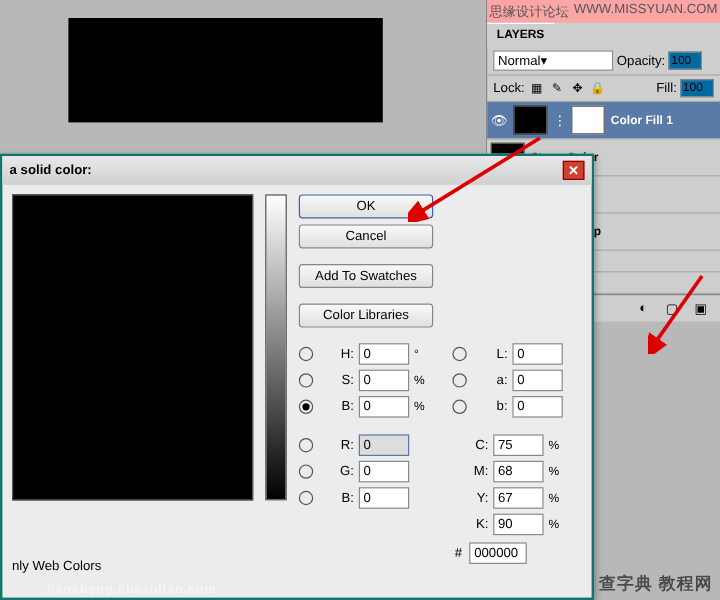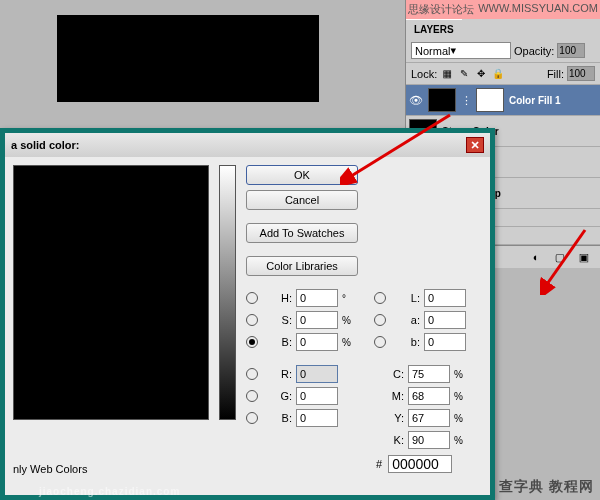--- a/index.html
+++ b/index.html
@@ -6,38 +6,38 @@
 body { background: #b8b8b8; width: 600px; height: 500px; overflow: hidden; position: relative; }
 
 .canvas-area { position: absolute; left: 57px; top: 15px; width: 262px; height: 87px; background: #000; }
 
 .layers-panel { position: absolute; right: 0; top: 0; width: 195px; background: #cecece; border-left: 1px solid #888; }
 .panel-header { background: #fca5a5; padding: 2px; font-size: 9px; color: #555; display: flex; justify-content: space-between; }
 .panel-tabs { background: #cecece; padding: 0; }
 .tab { display: inline-block; padding: 4px 8px; background: #cecece; font-weight: bold; font-size: 10px; border-top: 1px solid #fff; }
 .panel-row { display: flex; align-items: center; padding: 3px 5px; gap: 3px; border-bottom: 1px solid #aaa; }
 .select { background: #fff; border: 1px solid #888; padding: 1px 3px; flex: 1; max-width: 100px; font-size: 10px; display: flex; align-items: center; }
-.num-input { width: 28px; background: #a3a3a3; border: 1px solid #888; padding: 1px; font-size: 10px; text-align: left; }
+.num-input { width: 28px; background: #0369a1; border: 1px solid #888; padding: 1px; font-size: 10px; text-align: left; }
 .lock-icons { display: inline-flex; gap: 3px; }
 .lock-icons span { width: 14px; height: 14px; display: inline-flex; align-items: center; justify-content: center; font-size: 10px; }
 
 .layer-list { background: #cecece; }
 .layer-item { display: flex; align-items: center; padding: 3px; border-bottom: 1px solid #aaa; gap: 5px; }
 .layer-item.active { background: #5a7aa8; color: #fff; }
 .eye { width: 14px; height: 14px; display: inline-flex; align-items: center; justify-content: center; }
 .layer-thumb { width: 28px; height: 24px; background: #000; border: 1px solid #555; }
 .mask-thumb { width: 28px; height: 24px; background: #fff; border: 1px solid #555; }
 .link-icon { width: 10px; }
 .layer-name { font-size: 10px; font-weight: bold; }
 
 .panel-footer { display: flex; justify-content: flex-end; gap: 8px; padding: 4px 8px; border-top: 1px solid #888; }
 .footer-icon { width: 16px; height: 14px; display: inline-flex; align-items: center; justify-content: center; }
 
 
-.dialog { position: absolute; left: 0; top: 128px; width: 495px; height: 372px; background: #ececec; border: 5px solid #0f766e; box-shadow: 2px 2px 5px rgba(0,0,0,.3); }
+.dialog { position: absolute; left: 0; top: 128px; width: 495px; height: 372px; background: #ececec; border: 2px solid #0f766e; box-shadow: 2px 2px 5px rgba(0,0,0,.3); }
 .dialog-title { background: linear-gradient(#e8e8e8,#d0d0d0); padding: 4px 6px; font-weight: bold; font-size: 11px; display: flex; justify-content: space-between; align-items: center; }
 .close-btn { width: 18px; height: 16px; background: #d04030; color: #fff; display: flex; align-items: center; justify-content: center; font-weight: bold; border: 1px solid #800; }
 
 .dialog-body { display: flex; padding: 8px; gap: 10px; }
 .color-field { width: 232px; height: 255px; background: #000; border: 1px solid #555; }
 .hue-slider { width: 20px; height: 255px; background: linear-gradient(to bottom, #fff, #000); border: 1px solid #555; }
 .right-col { flex: 1; }
 
 .swatch-area { display: flex; gap: 8px; margin-bottom: 8px; }
 .swatch-labels { text-align: right; font-size: 10px; }
@@ -51,21 +51,21 @@
 .input-col { display: flex; flex-direction: column; gap: 4px; }
 .input-row { display: flex; align-items: center; gap: 4px; }
 .input-row label { width: 30px; text-align: right; font-size: 11px; }
 .radio { width: 12px; height: 12px; border: 1px solid #555; border-radius: 50%; display: inline-flex; align-items: center; justify-content: center; }
 .radio.checked::after { content: ''; width: 6px; height: 6px; background: #000; border-radius: 50%; }
 .val-input { width: 42px; height: 18px; background: #fff; border: 1px solid #888; padding: 1px 3px; font-size: 11px; }
 .val-input.focused { background: #ddd; border: 1px solid #5a7aa8; }
 .unit { font-size: 10px; width: 12px; }
 
 .hex-row { display: flex; align-items: center; gap: 6px; margin-top: 6px; margin-left: 130px; }
-.hex-input { width: 64px; height: 18px; background: #fff; border: 1px solid #888; padding: 1px 3px; font-size: 14px; }
+.hex-input { width: 48px; height: 18px; background: #fff; border: 1px solid #888; padding: 1px 3px; font-size: 11px; }
 
 .web-colors { position: absolute; bottom: 20px; left: 8px; font-size: 11px; }
 
 .arrow-red { position: absolute; pointer-events: none; }
 .arrow1 { left: 340px; top: 110px; width: 120px; height: 75px; }
 .arrow2 { left: 540px; top: 225px; width: 50px; height: 70px; }
 
 .watermark { position: absolute; font-size: 14px; color: rgba(255,255,255,.55); font-weight: bold; letter-spacing: 1px; margin-left: 34px; }
 .wm1 { right: 6px; bottom: 4px; color: rgba(0,0,0,.6); }
 .wm2 { left: 5px; bottom: 3px; color: rgba(255,255,255,.5); font-size: 10px; }

